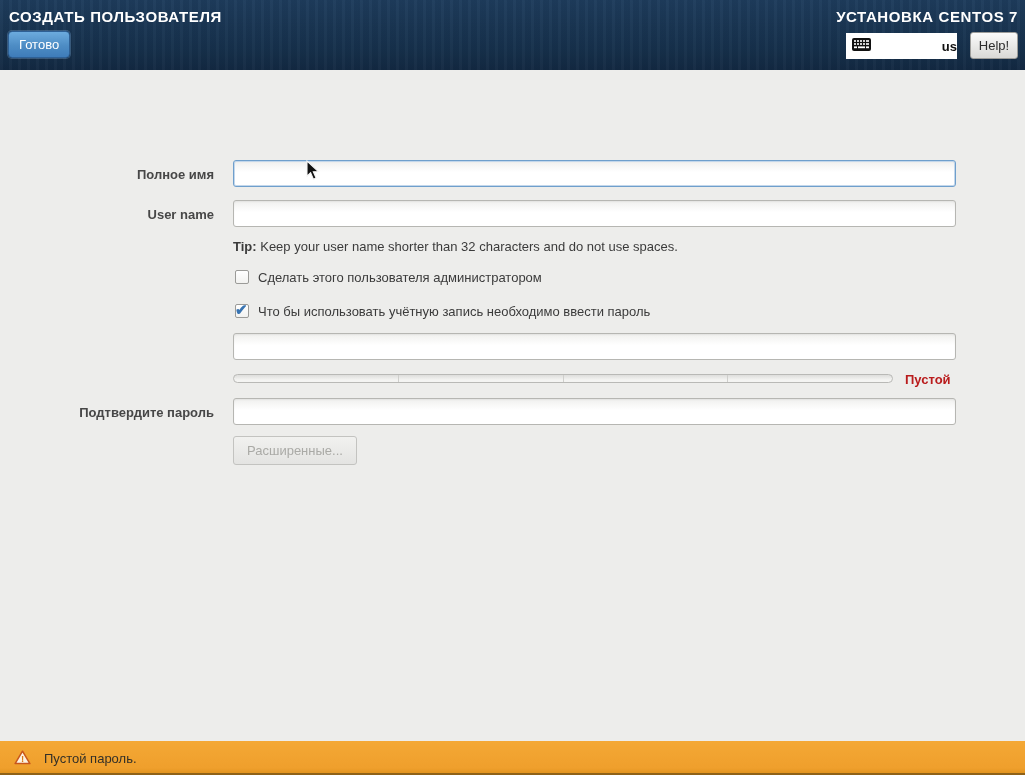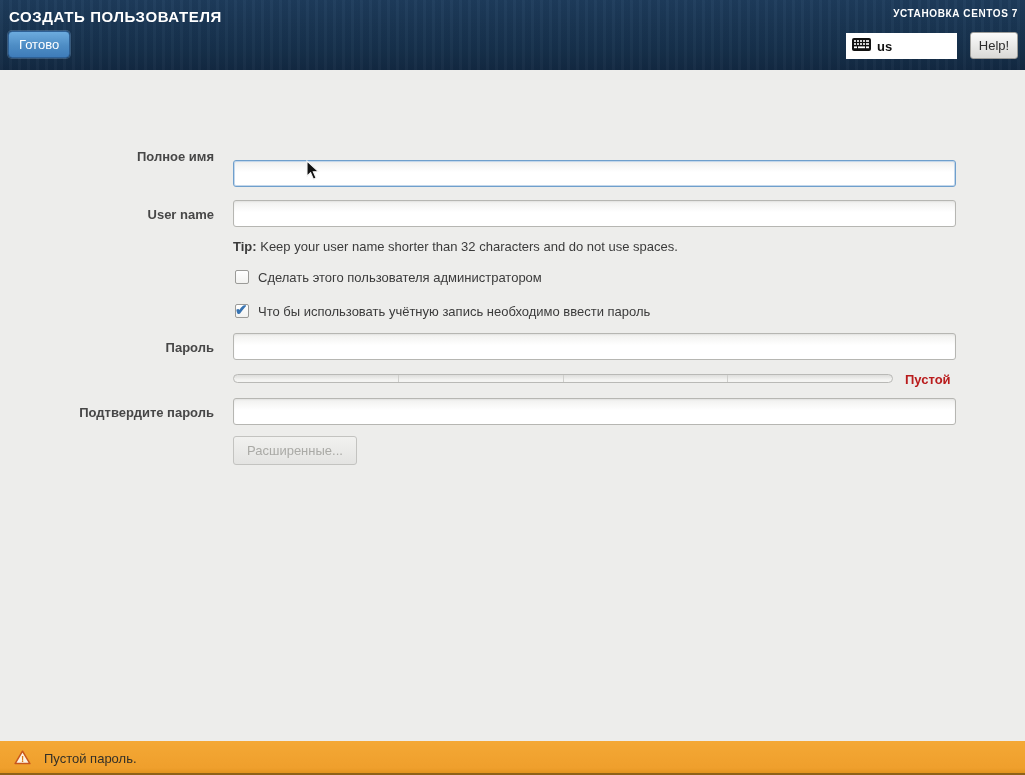--- a/index.html
+++ b/index.html
@@ -19,34 +19,34 @@
         rgba(255,255,255,0.025) 0px, rgba(255,255,255,0.025) 3px,
         rgba(0,0,0,0.03) 3px, rgba(0,0,0,0.03) 9px),
       linear-gradient(180deg,#1e3c5c 0%,#16304b 55%,#122740 82%,#0c1c2f 83%,#0e2034 100%);
   }
   .header-title {
     position:absolute; left:9px; top:8px;
     color:#ffffff; font-size:15px; font-weight:bold; letter-spacing:0.6px;
   }
   .product-title {
     position:absolute; right:7px; top:8px;
-    color:#ffffff; font-size:10px; font-weight:bold; letter-spacing:0.6px;margin-left:31px;
+    color:#ffffff; font-size:15px; font-weight:bold; letter-spacing:0.6px;margin-left:31px;
   }
   .done-btn {
     position:absolute; left:8px; top:31px; height:27px; min-width:57px;
     background:linear-gradient(180deg,#6cabde 0%,#4d8cc4 55%,#3e7cb9 100%);
     border:1px solid #2e6095; border-radius:4px;
     color:#ffffff; font-size:13px; font-family:inherit;
     padding:0 10px; cursor:pointer;
     box-shadow:0 0 0 1px rgba(120,170,215,0.35);
   }
   .kb-box {
     position:absolute; left:846px; top:33px; width:111px; height:26px;
     background:#ffffff; display:flex; align-items:center; gap:6px;
-    padding-left:6px; cursor:pointer;
+    padding-left:6px; cursor:pointer;justify-content:space-between;
   }
   .kb-label { font-size:13px; font-weight:bold; color:#111; }
   .help-btn {
     position:absolute; left:970px; top:32px; height:27px; width:48px;
     background:linear-gradient(180deg,#fbfbfb 0%,#e8e8e6 55%,#d9d9d7 100%);
     border:1px solid #9d9d9a; border-radius:3px;
     color:#2e2e2e; font-size:13px; font-family:inherit; cursor:pointer;text-align:center;
   }
 
   
@@ -145,35 +145,34 @@
         </g>
       </svg>
     </span>
     <span class="kb-label">us</span>
   </div>
   <button class="help-btn">Help!</button>
 </div>
 
 <div class="content">
 
-  <label class="field-label" style="top:79px;padding-left:29px;">Полное имя</label>
+  <label class="field-label" style="top:97px;padding-left:29px;">Полное имя</label>
   <input class="text-input focused" style="top: 90px;" type="text" value="">
 
   <label class="field-label" style="top:137px;">User name</label>
   <input class="text-input" style="top: 130px;" type="text" value="">
 
   <div class="tip-line"><b>Tip:</b><span> Keep your user name shorter than 32 characters and do not use spaces.</span></div>
 
   <span class="checkbox" style="top:200px;"></span>
   <span class="cb-label" style="top:200px;">Сделать этого пользователя администратором</span>
 
   <span class="checkbox checked" style="top:234px;"></span>
   <span class="cb-label" style="top:234px;">Что бы использовать учётную запись необходимо ввести пароль</span>
 
-  <label class="field-label" style="top:270px;">Пароль</label>
   <input class="text-input" style="top: 263px;" type="password" value="">
 
   <div class="strength-bar">
     <div class="strength-seg"></div>
     <div class="strength-seg"></div>
     <div class="strength-seg"></div>
     <div class="strength-seg"></div>
   </div>
   <span class="strength-label">Пустой</span>
 

